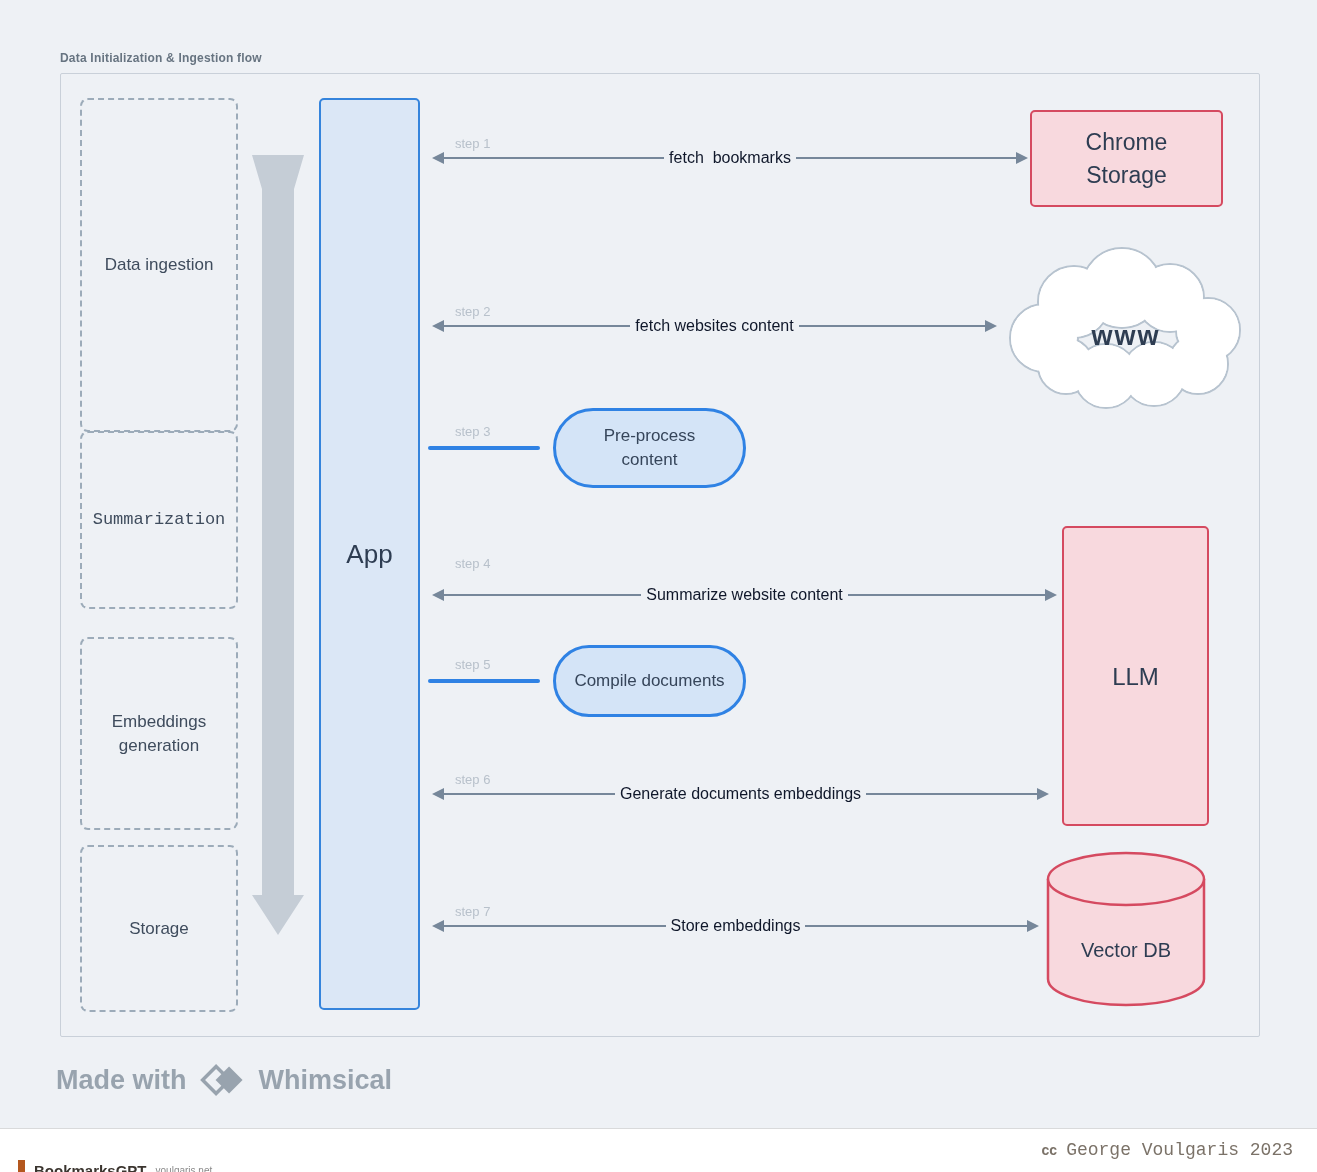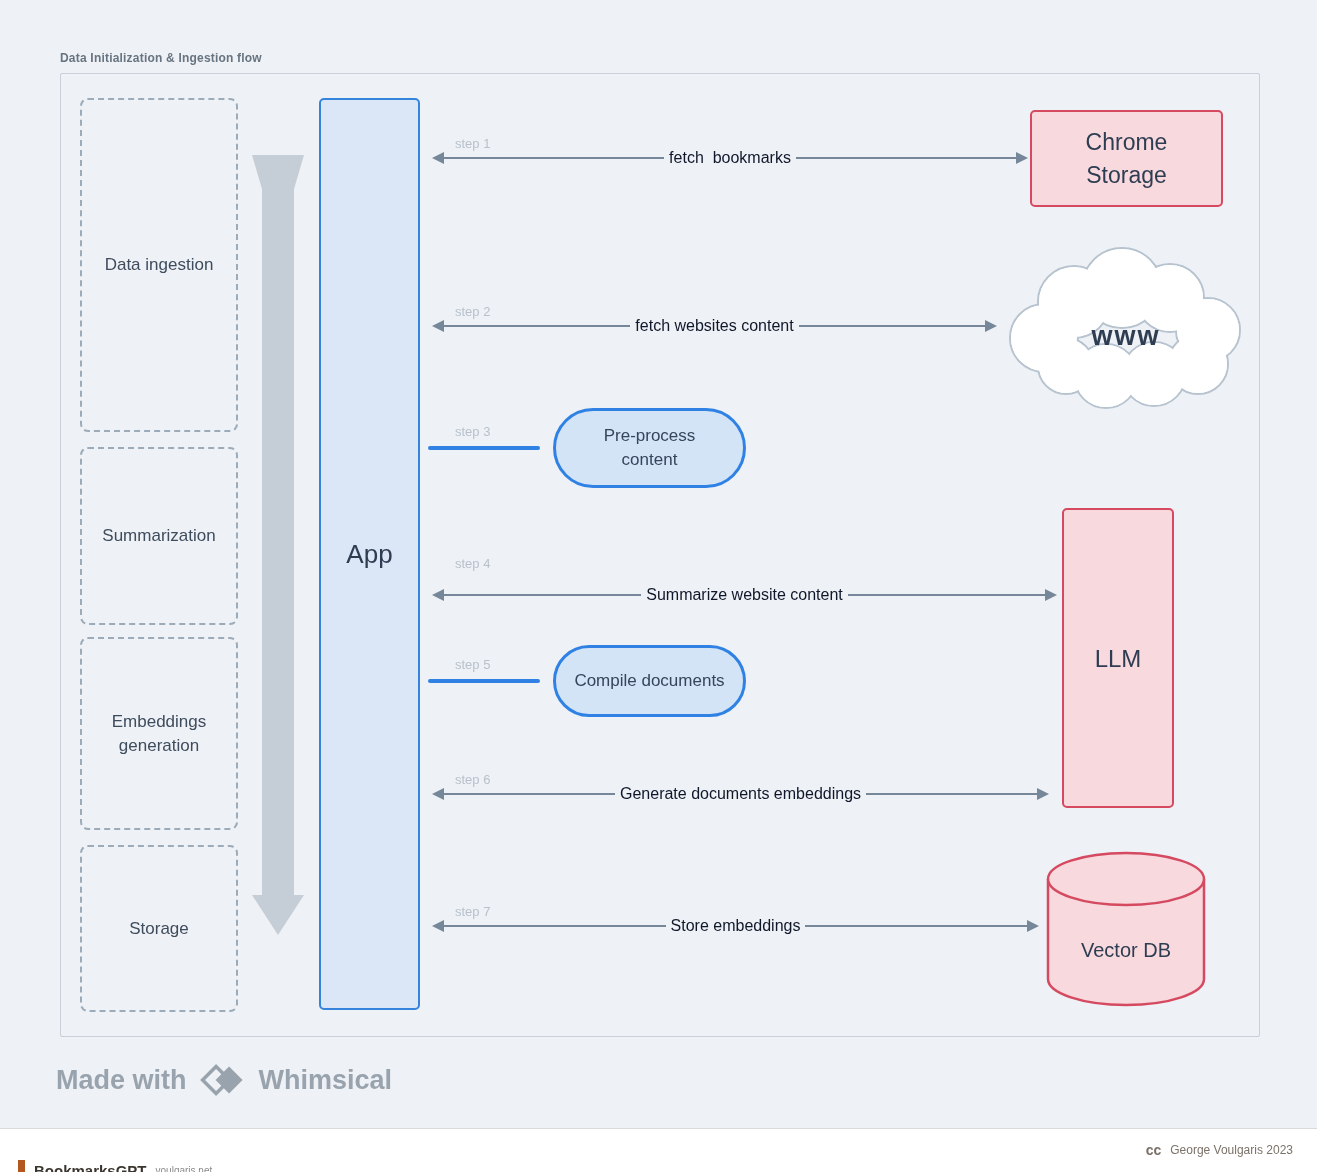--- a/index.html
+++ b/index.html
@@ -68,32 +68,32 @@
   }
   
   .footer-divider{left:0;top:1128px;width:1317px;height:1px;background:#d9dadb;}
   .footer-strip{left:0;top:1129px;width:1317px;height:43px;background:#ffffff;}
   .footer-left{left:18px;top:1137px;height:26px;display:flex;align-items:center;gap:9px;margin-top:20px;}
   .footer-bar{width:7px;height:21px;background:#b4571e;}
   .footer-site{font-size:15px;font-weight:700;color:#3b352f;}
   .footer-domain{font-size:10px;color:#8a8a8a;}
   .footer-right{right:24px;top:1137px;height:26px;display:flex;align-items:center;gap:9px;color:#7b7268;}
   .footer-cc{font-size:14px;font-weight:700;}
-  .footer-credit{font-size:12px;}
+  .footer-credit{font-size:18px;font-family:Liberation Mono, monospace;}
 </style>
 </head>
 <body>
 
 <div class="abs frame-title">Data Initialization &amp; Ingestion flow</div>
 <div class="abs frame"></div>
 
 <div class="abs phase" style="top:98px;height:334px;">
   <span>Data ingestion</span>
 </div>
-<div class="abs phase" style="top:447px;height:178px;">
+<div class="abs phase" style="top:431px;height:178px;font-family:Liberation Mono, monospace;">
   <span>Summarization</span>
 </div>
 <div class="abs phase" style="top:637px;height:193px;">
   <span>Embeddings generation</span>
 </div>
 <div class="abs phase" style="top:845px;height:167px;">
   <span>Storage</span>
 </div>
 
 <svg class="abs" style="left:252px;top:155px;" width="52" height="780" viewBox="0 0 52 780">
@@ -188,21 +188,21 @@
       <circle cx="206" cy="84" r="31"></circle>
         <circle cx="196" cy="118" r="29"></circle>
       <circle cx="152" cy="128" r="31"></circle>
         <circle cx="104" cy="130" r="31"></circle>
       <circle cx="64" cy="120" r="27"></circle>
     </g>
     <text x="124" y="92" text-anchor="middle" dominant-baseline="middle" font-size="27" font-weight="600" letter-spacing="2" fill="#2e3d52">www</text>
   </svg>
 </div>
 
-<div class="abs pink-box" style="left:1062px;top:508px;width:112px;height:300px;">
+<div class="abs pink-box" style="left:1062px;top:526px;width:147px;height:300px;">
   <span class="node-line" style="font-size:24px;">LLM</span>
 </div>
 
 <div class="abs" style="left:1046px;top:851px;width:160px;height:156px;">
   <svg width="160" height="156" viewBox="0 0 160 156">
     <path d="M2,28 L2,128 A78,26 0 0 0 158,128 L158,28" fill="#f8d9de" stroke="#d54a60" stroke-width="2.5"></path>
     <ellipse cx="80" cy="28" rx="78" ry="26" fill="#f8d9de" stroke="#d54a60" stroke-width="2.5"></ellipse>
   </svg>
   <div class="abs cyl-label" style="left:0;top:88px;">Vector DB</div>
 </div>

